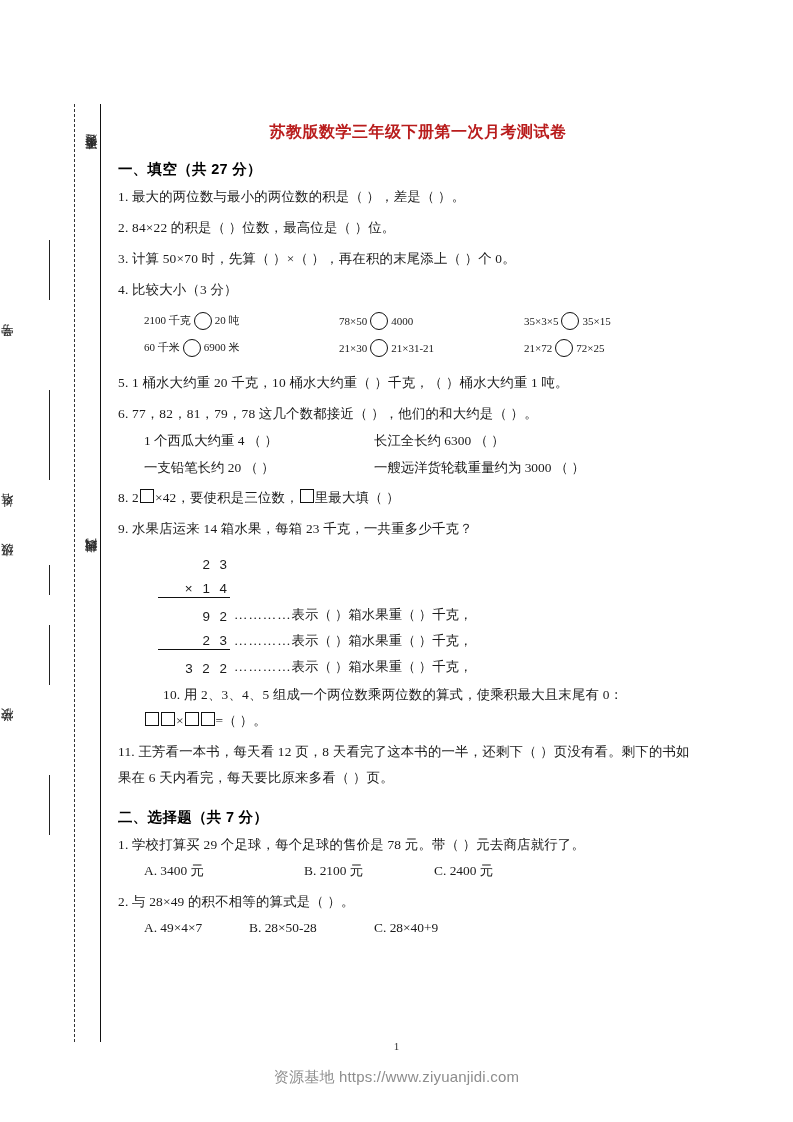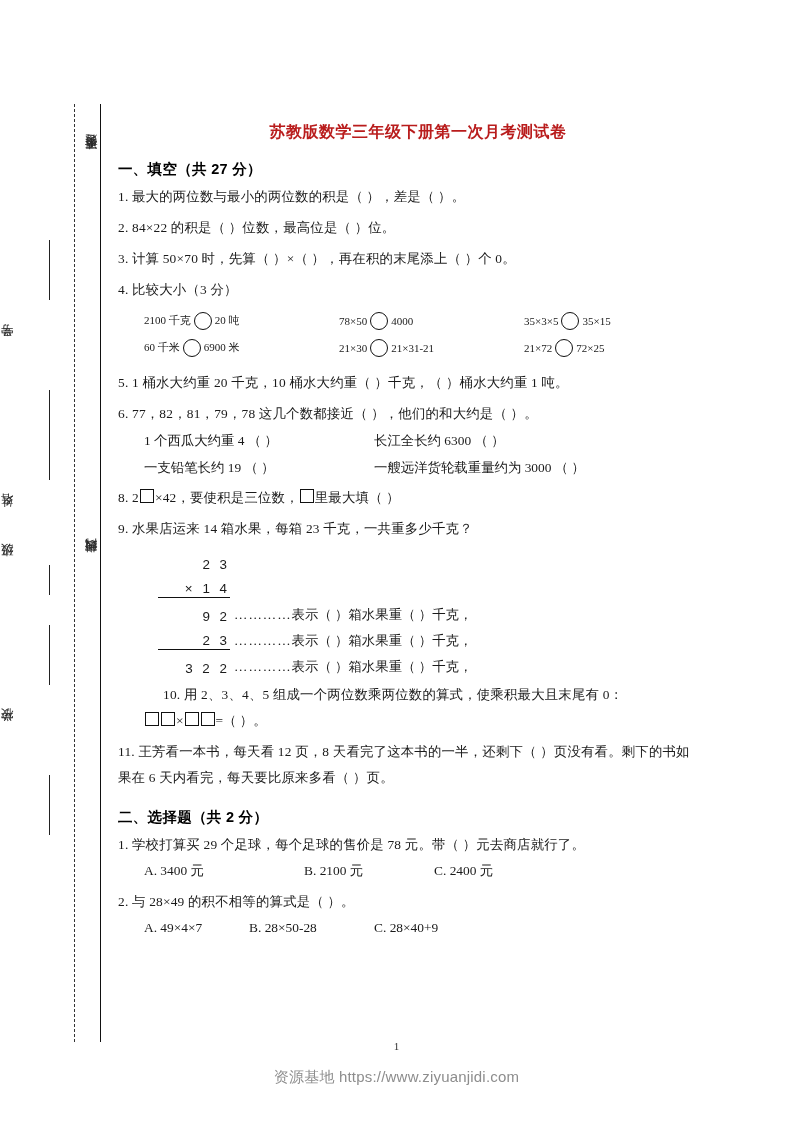--- a/index.html
+++ b/index.html
@@ -295,21 +295,21 @@
 
   <div class="q" style="margin-top:9px;">5. 1 桶水大约重 20 千克，10 桶水大约重（      ）千克，（     ）桶水大约重 1 吨。</div>
   <div class="q">6. 77，82，81，79，78 这几个数都接近（     ），他们的和大约是（     ）。</div>
 
   <div class="unit-grid">
     <div class="unit-row">
       <span class="unit-a">1 个西瓜大约重 4 （        ）</span>
       <span>长江全长约 6300 （        ）</span>
     </div>
     <div class="unit-row">
-      <span class="unit-a">一支铅笔长约 19 （       ）</span>
+      <span class="unit-a">一支铅笔长约 20 （       ）</span>
       <span>一艘远洋货轮载重量约为 3000 （       ）</span>
     </div>
   </div>
 
   <div class="q" style="margin-top:4px;">
     <span>8. 2</span><span class="box"></span><span>×42，要使积是三位数，</span><span class="box"></span><span>里最大填（     ）</span>
   </div>
 
   <div class="q">9. 水果店运来 14 箱水果，每箱 23 千克，一共重多少千克？</div>
 
@@ -334,21 +334,21 @@
     </div>
   </div>
 
   <div class="q" style="margin-top:6px;margin-left:45px;">10. 用 2、3、4、5 组成一个两位数乘两位数的算式，使乘积最大且末尾有 0：</div>
   <div class="sub">
     <span class="box"></span><span class="box"></span><span>×</span><span class="box"></span><span class="box"></span><span>=（        ）。</span>
   </div>
 
   <div class="q wrap" style="width:582px;">11. 王芳看一本书，每天看 12 页，8 天看完了这本书的一半，还剩下（      ）页没有看。剩下的书如果在 6 天内看完，每天要比原来多看（      ）页。</div>
 
-  <div class="section-heading">二、选择题（共 2 分）</div>
+  <div class="section-heading">二、选择题（共 7 分）</div>
 
   <div class="q wrap" style="width:585px;">1. 学校打算买 29 个足球，每个足球的售价是 78 元。带（      ）元去商店就行了。</div>
   <div class="choices">
     <span class="ch-a1">A. 3400 元</span>
     <span class="ch-b1">B. 2100 元</span>
     <span>C. 2400 元</span>
   </div>
 
   <div class="q">2. 与 28×49 的积不相等的算式是（      ）。</div>
   <div class="choices">

